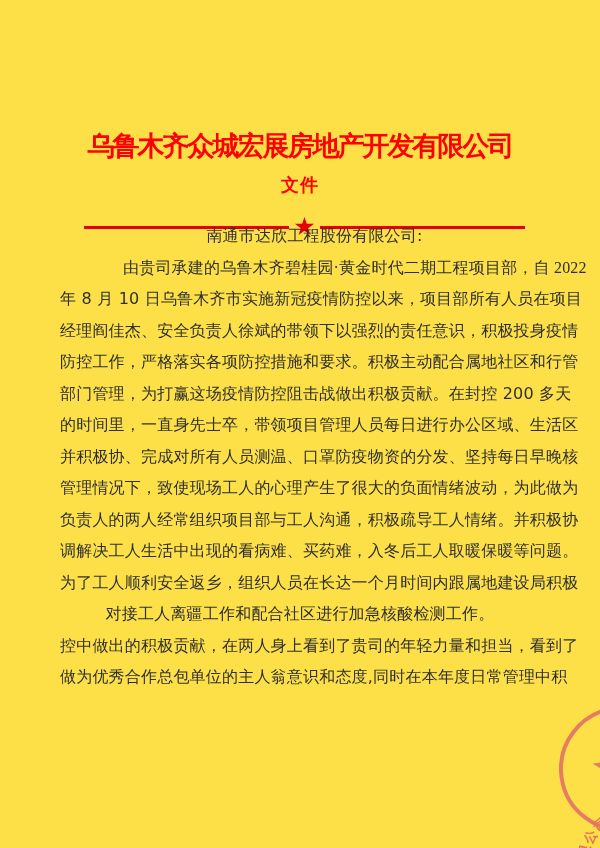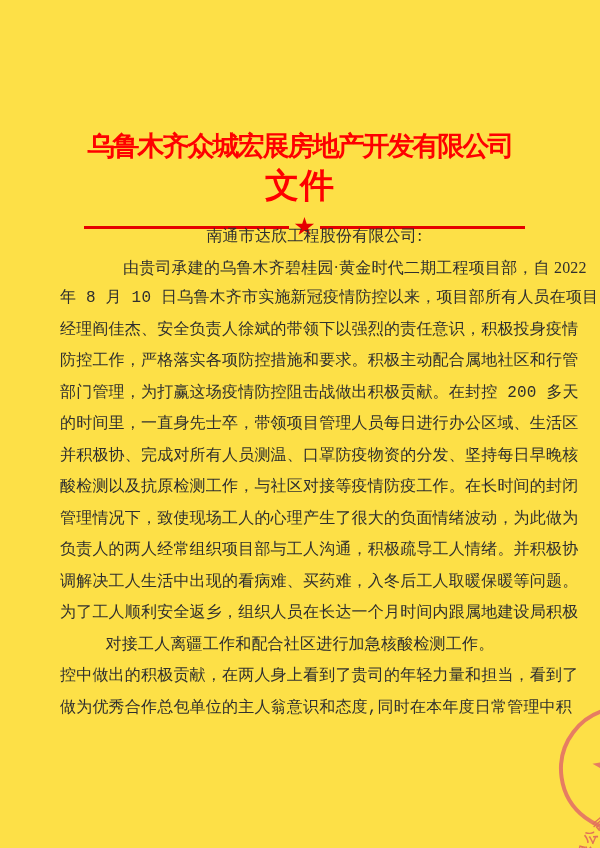--- a/index.html
+++ b/index.html
@@ -21,21 +21,21 @@
     font-family: "DejaVu Serif", serif;
     font-weight: bold;
   }
   .doc-header .company-line {
     font-size: 27px;
     line-height: 40px;
     letter-spacing: -2px;
     white-space: nowrap;
   }
   .doc-header .doctype-line {
-    font-size: 34px;
+    font-size: 18px;
     line-height: 38px;
     letter-spacing: 1px;
   }
   .divider {
     position: absolute;
     top: 213px;
     left: 84px;
     width: 441px;
     height: 28px;
     display: flex;
@@ -61,21 +61,21 @@
     color: #2f2f2f;
     font-size: 16px;
     letter-spacing: 0.2px;
     text-align: center;
   }
   .letter-body .line {
     height: 31.5px;
     line-height: 31.5px;
     white-space: nowrap;
   }
-  .letter-body .ind0 { padding-left: 0; font-family: Liberation Mono, monospace; }
+  .letter-body .ind0 { padding-left: 0; }
   .letter-body .ind1 { padding-left: 29px; }
   .letter-body .ind2 { padding-left: 63px; font-family: Liberation Serif, serif; }
   .seal {
     position: absolute;
     left: 537px;
     top: 684px;
     width: 170px;
     height: 170px;
     opacity: 0.82;
     transform: rotate(-8deg);
@@ -100,21 +100,20 @@
   <div class="letter-body">
     <div>
         <div class="line ind1">南通市达欣工程股份有限公司:</div>
         <div class="line ind2">由贵司承建的乌鲁木齐碧桂园·黄金时代二期工程项目部，自 2022</div>
         <div class="line ind0">年 8 月 10 日乌鲁木齐市实施新冠疫情防控以来，项目部所有人员在项目</div>
         <div class="line ind0">经理阎佳杰、安全负责人徐斌的带领下以强烈的责任意识，积极投身疫情</div>
         <div class="line ind0">防控工作，严格落实各项防控措施和要求。积极主动配合属地社区和行管</div>
         <div class="line ind0">部门管理，为打赢这场疫情防控阻击战做出积极贡献。在封控 200 多天</div>
         <div class="line ind0">的时间里，一直身先士卒，带领项目管理人员每日进行办公区域、生活区</div>
         <div class="line ind0">并积极协、完成对所有人员测温、口罩防疫物资的分发、坚持每日早晚核</div>
-        <div class="line ind0">酸检测以及抗原检测工作，与社区对接等疫情防疫工作。在长时间的封闭</div>
         <div class="line ind0">管理情况下，致使现场工人的心理产生了很大的负面情绪波动，为此做为</div>
         <div class="line ind0">负责人的两人经常组织项目部与工人沟通，积极疏导工人情绪。并积极协</div>
         <div class="line ind0">调解决工人生活中出现的看病难、买药难，入冬后工人取暖保暖等问题。</div>
         <div class="line ind0">为了工人顺利安全返乡，组织人员在长达一个月时间内跟属地建设局积极</div>
         <div class="line ind0">对接工人离疆工作和配合社区进行加急核酸检测工作。</div>
         <div class="line ind0">控中做出的积极贡献，在两人身上看到了贵司的年轻力量和担当，看到了</div>
         <div class="line ind0">做为优秀合作总包单位的主人翁意识和态度,同时在本年度日常管理中积</div>
       </div>
   </div>
 

